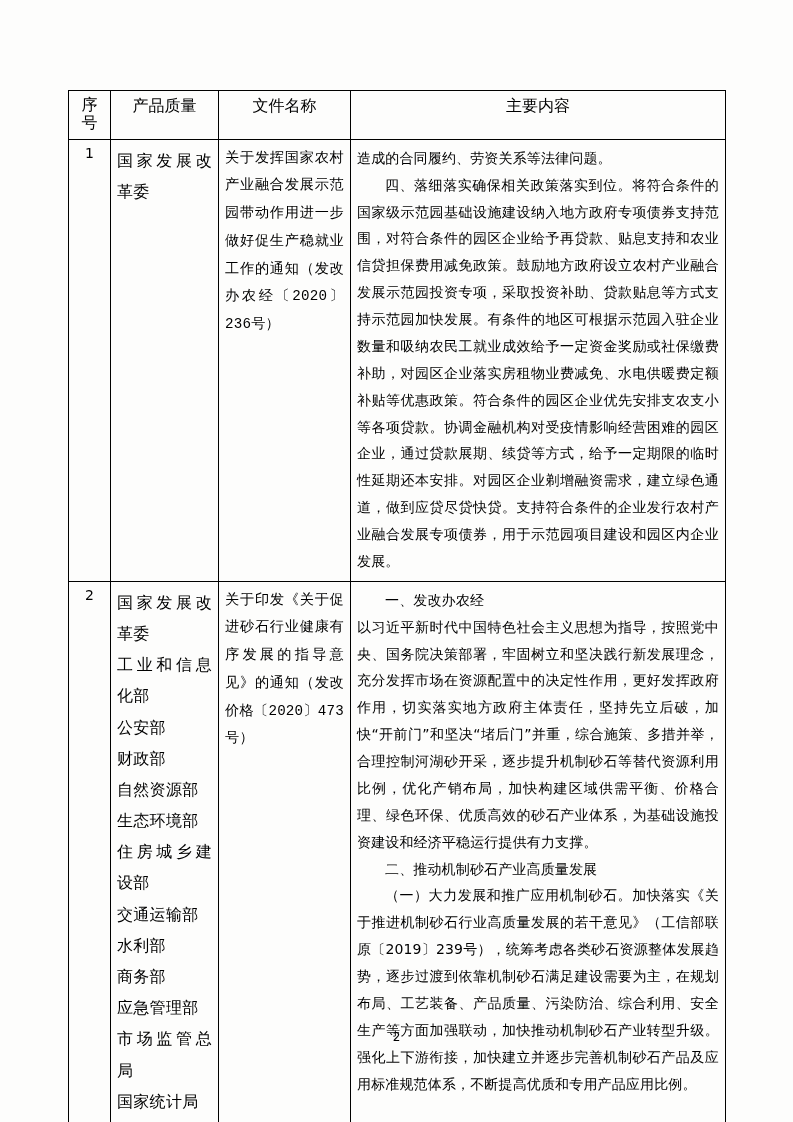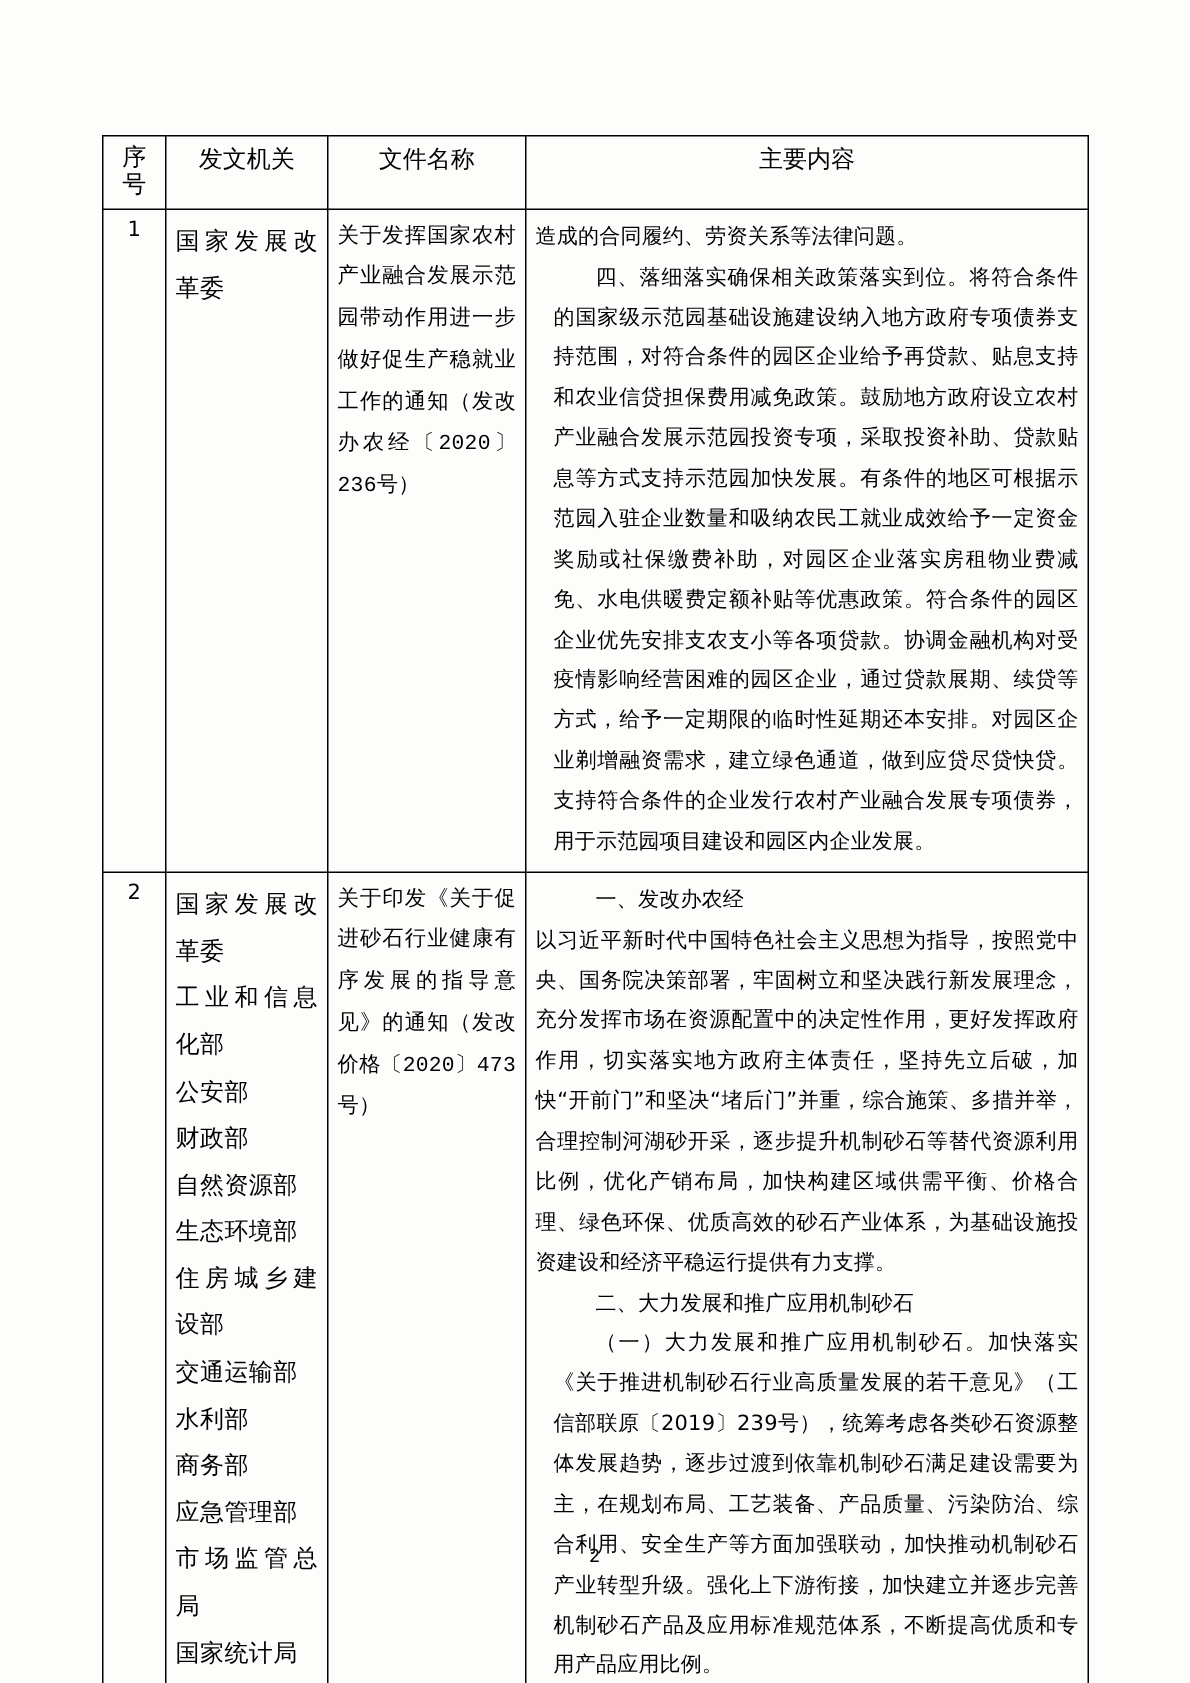--- a/index.html
+++ b/index.html
@@ -69,21 +69,20 @@
     font-size: 14px;
     line-height: 1.92;
     text-align: justify;
     letter-spacing: 0.15px;
   }
   .cell-main p {
     margin: 0;
   }
   .cell-main p.indent {
     text-indent: 2em;
-    margin-left: 12px;
   }
   .page-number {
     position: absolute;
     left: 0;
     top: 1030px;
     width: 793px;
     text-align: center;
     font-size: 12px;
     color: #000;
   }
@@ -96,21 +95,21 @@
   <table class="doc-table">
     <colgroup>
       <col class="col-seq">
       <col class="col-org">
       <col class="col-file">
       <col class="col-main">
     </colgroup>
     <thead>
       <tr class="hdr">
         <th class="seq-h">序号</th>
-        <th>发文机关</th>
+        <th>产品质量</th>
         <th>文件名称</th>
         <th>主要内容</th>
       </tr>
     </thead>
     <tbody>
       <tr>
         <td class="cell-seq">1</td>
         <td class="cell-org">国家发展改革委</td>
         <td class="cell-file">关于发挥国家农村产业融合发展示范园带动作用进一步做好促生产稳就业工作的通知（发改办农经〔2020〕236号）</td>
         <td class="cell-main">
@@ -132,21 +131,21 @@
 商务部
 应急管理部
 市场监管总局
 国家统计局
 中国海警局
 中国国家铁路集团有限公司</td>
         <td class="cell-file">关于印发《关于促进砂石行业健康有序发展的指导意见》的通知（发改价格〔2020〕473号）</td>
         <td class="cell-main">
           <p class="indent">一、发改办农经</p>
           <p>以习近平新时代中国特色社会主义思想为指导，按照党中央、国务院决策部署，牢固树立和坚决践行新发展理念，充分发挥市场在资源配置中的决定性作用，更好发挥政府作用，切实落实地方政府主体责任，坚持先立后破，加快“开前门”和坚决“堵后门”并重，综合施策、多措并举，合理控制河湖砂开采，逐步提升机制砂石等替代资源利用比例，优化产销布局，加快构建区域供需平衡、价格合理、绿色环保、优质高效的砂石产业体系，为基础设施投资建设和经济平稳运行提供有力支撑。</p>
-          <p class="indent">二、大力发展和推广应用机制砂石</p>
+          <p class="indent">二、推动机制砂石产业高质量发展</p>
           <p class="indent">（一）大力发展和推广应用机制砂石。加快落实《关于推进机制砂石行业高质量发展的若干意见》（工信部联原〔2019〕239号），统筹考虑各类砂石资源整体发展趋势，逐步过渡到依靠机制砂石满足建设需要为主，在规划布局、工艺装备、产品质量、污染防治、综合利用、安全生产等方面加强联动，加快推动机制砂石产业转型升级。强化上下游衔接，加快建立并逐步完善机制砂石产品及应用标准规范体系，不断提高优质和专用产品应用比例。</p>
 
         </td>
       </tr>
     </tbody>
   </table>
 
   <div class="page-number">2</div>
 </div>
 

